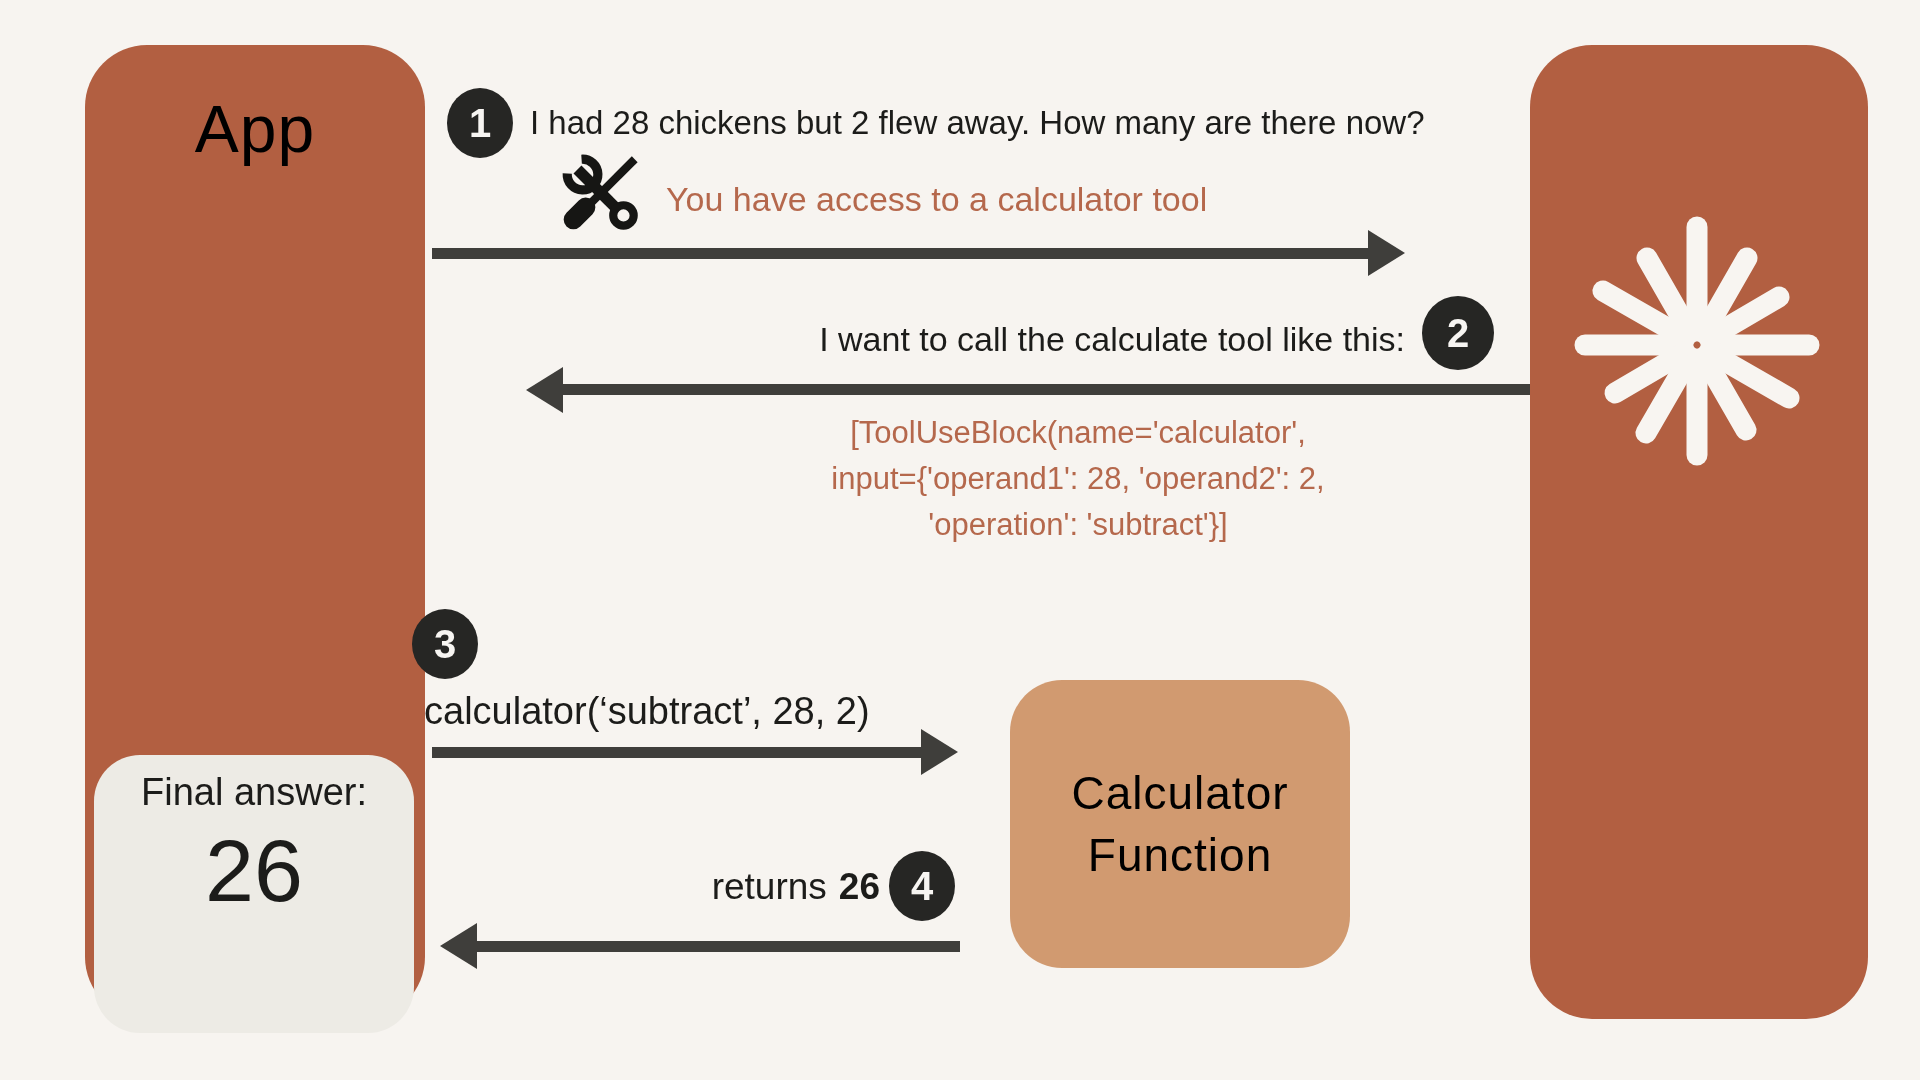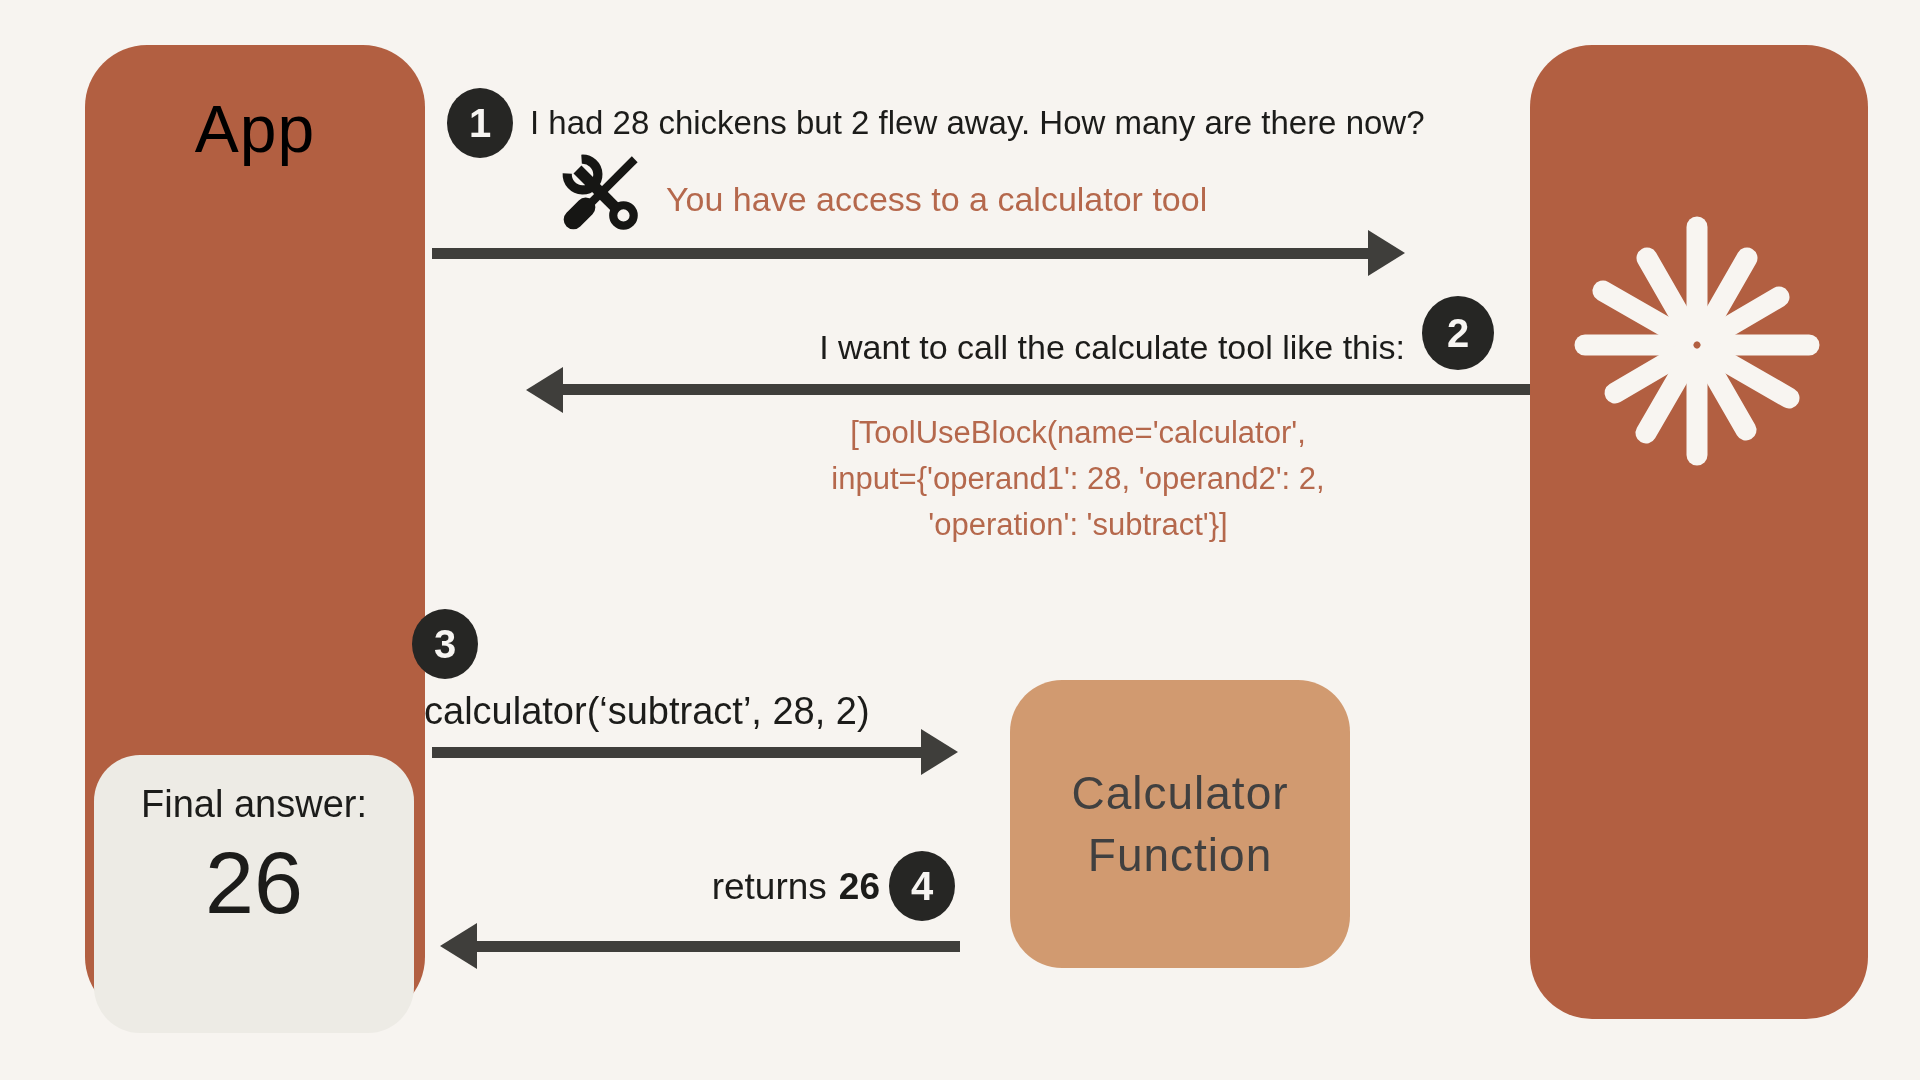--- a/index.html
+++ b/index.html
@@ -13,43 +13,43 @@
   .panel-model{left:1530px;top:45px;width:338px;height:974px;}
   .panel-title{
     margin-top:46px;text-align:center;font-size:66px;letter-spacing:1px;
     color:#000000;font-weight:400;
   }
   .spark{position:absolute;left:37px;top:170px;}
   .answer-card{
     position:absolute;left:9px;top:710px;width:320px;height:278px;
     background:var(--c-cream,#EDEBE5);border-radius:46px;
     display:flex;flex-direction:column;align-items:center;justify-content:flex-start;
-    padding-top:28px;box-sizing:border-box;
+    padding-top:16px;box-sizing:border-box;
   }
   .answer-label{font-size:38px;}
   .answer-value{font-size:88px;margin-top:6px;}
   .calc-box{
     position:absolute;left:1010px;top:680px;width:340px;height:288px;
     background:var(--c-tan,#D19A70);border-radius:52px;
     display:flex;flex-direction:column;align-items:center;justify-content:center;
-    color:#404040;font-size:46px;line-height:62px;letter-spacing:1px;
+    color:#000000;font-size:46px;line-height:62px;letter-spacing:1px;
   }
   .badge{
     position:absolute;background:var(--c-badge,#262624);border-radius:50%;
     display:flex;align-items:center;justify-content:center;
     color:#F7F5F2;font-size:40px;font-weight:600;
   }
   .badge-1{left:447px;top:88px;width:66px;height:70px;}
   .badge-2{left:1422px;top:296px;width:72px;height:74px;}
   .badge-3{left:412px;top:609px;width:66px;height:70px;}
   .badge-4{left:889px;top:851px;width:66px;height:70px;}
   .msg{position:absolute;font-size:33px;white-space:nowrap;}
   .msg-1{left:530px;top:104px;}
   .note-1{left:666px;top:180px;color:var(--c-rust_text,#B5684C);font-size:34px;}
-  .msg-2{right:515px;top:328px;font-size:34px;}
+  .msg-2{right:515px;top:320px;font-size:34px;}
   .code-block{
     position:absolute;left:1078px;top:410px;transform:translateX(-50%);
     text-align:center;color:var(--c-rust_text,#B5684C);
     font-size:31px;line-height:46px;white-space:nowrap;
   }
   .msg-3{left:424px;top:690px;font-size:38px;}
   .msg-4{right:1040px;top:866px;font-size:37px;}
   .msg-4 .verb{}
   .msg-4 .val{font-weight:700;margin-left:12px;}
   .tools-icon{position:absolute;left:556px;top:148px;}

